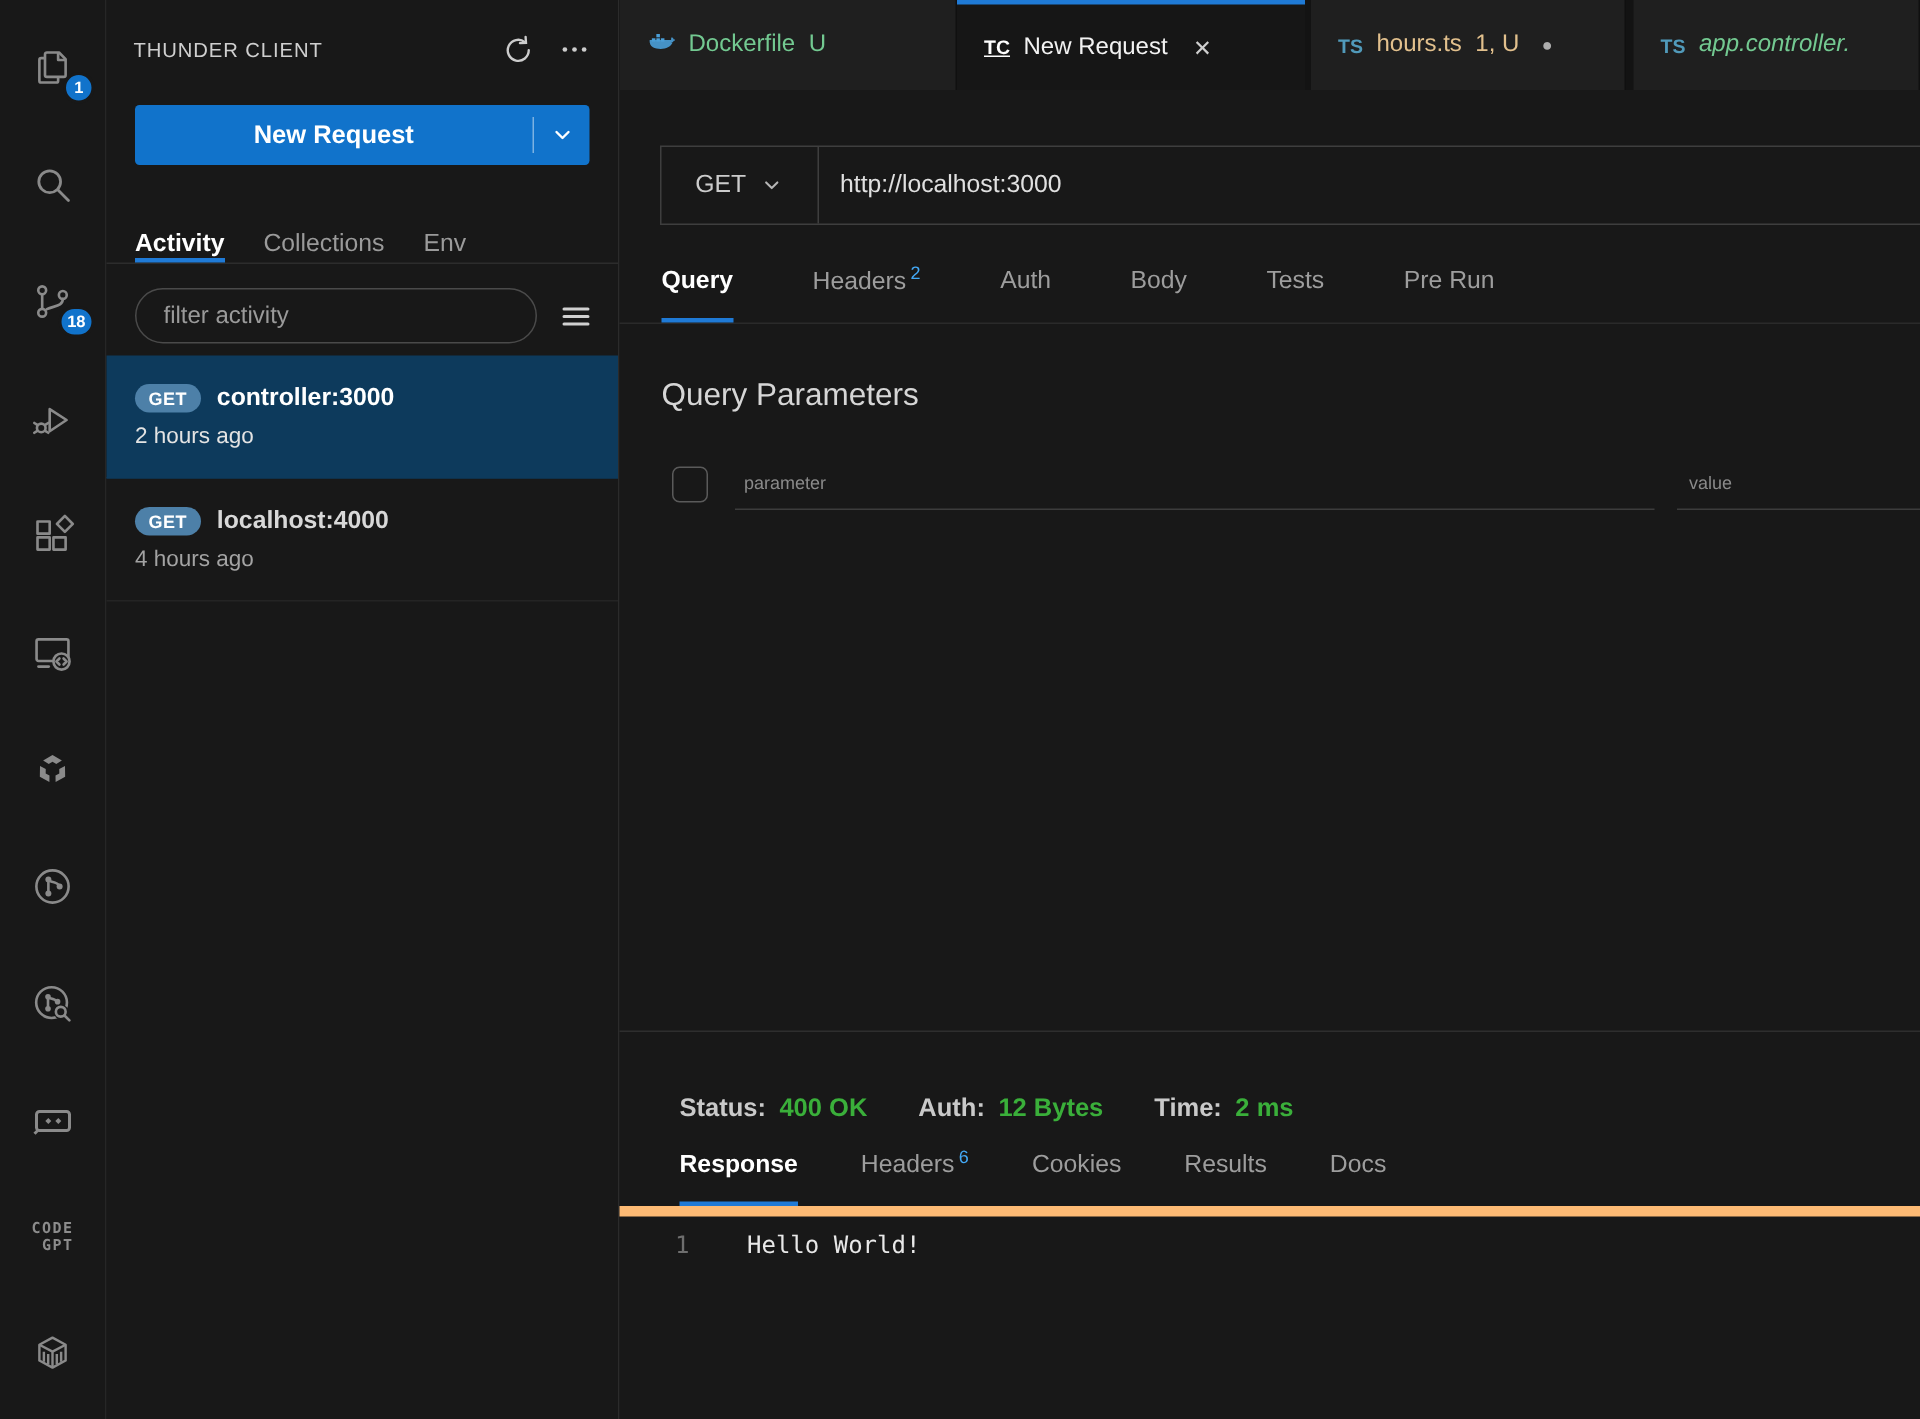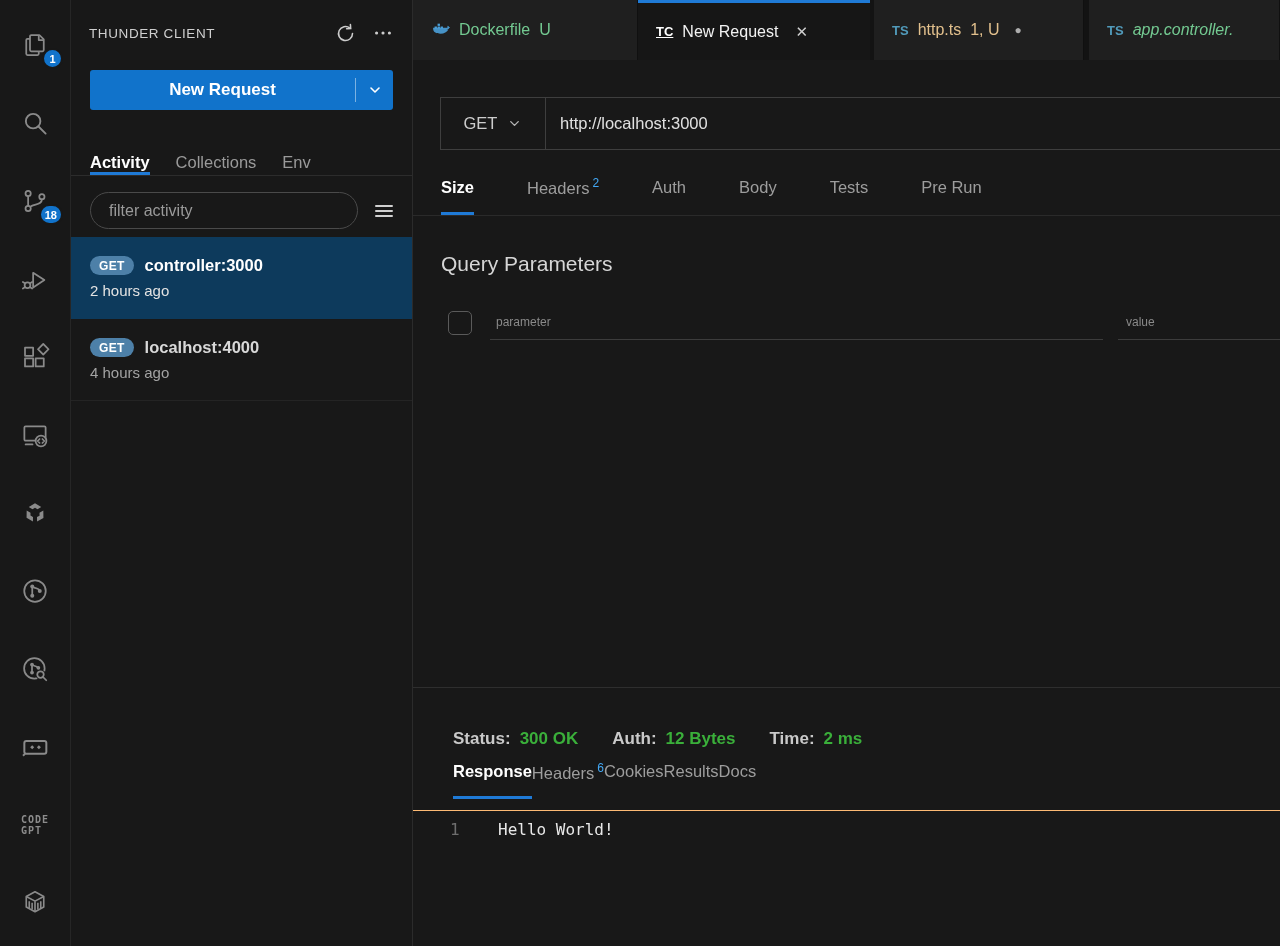--- a/index.html
+++ b/index.html
@@ -12,21 +12,21 @@
     background:#181818; border-right:1px solid #262626; display:flex; flex-direction:column;
     align-items:center; padding-top:6px; }
   .ab-item { position:relative; width:100%; height:78px; display:flex; align-items:center;
     justify-content:center; cursor:pointer; }
   .ab-item svg { display:block; }
   .ab-badge { position:absolute; right:7px; bottom:15px; min-width:21px; height:21px;
     border-radius:11px; background:#1173cb; color:#fff; font-size:11px; font-weight:700;
     display:flex; align-items:center; justify-content:center; padding:0 4px;
     border:2px solid #181818; }
   .codegpt-text { font-family:"DejaVu Sans Mono",monospace; font-size:10px; font-weight:700;
-    color:#8c8c8c; line-height:11px; letter-spacing:1px; text-align:left; }
+    color:#8c8c8c; line-height:11px; letter-spacing:1px; text-align:right; }
 
   
   .sidebar { position:absolute; left:71px; top:0; width:342px; height:946px;
     background:#181818; border-right:1px solid #2b2b2b; }
   .sb-header { height:66px; display:flex; align-items:center; padding:0 18px; }
   .sb-title { flex:1; font-size:13.5px; letter-spacing:.6px; color:#cfcfcf; }
   .sb-header-icons { display:flex; align-items:center; gap:16px; }
   .icon-btn { cursor:pointer; display:flex; align-items:center; }
   .new-request-btn { margin:4px 19px 0; height:40px; background:#1173cb; border-radius:3px;
     display:flex; align-items:stretch; cursor:pointer; color:#fff; }
@@ -101,22 +101,22 @@
   .qp-param { width:613px; margin-right:15px; padding:0 6px; }
   .qp-value { width:162px; padding:0 8px; border-right:none; }
 
   
   .response { position:absolute; left:0; right:0; top:687px; bottom:0; border-top:1px solid #2e2e2e; }
   .status-row { margin:41px 0 0 40px; display:flex; align-items:center; column-gap:34px;
     font-size:17px; }
   .stat-pair { display:flex; gap:9px; }
   .stat-label { color:#c9c9c9; font-weight:700; }
   .stat-value { color:#3aaf3a; font-weight:700; }
-  .resp-tabs { height:60px; display:flex; align-items:center; padding-left:40px;
-    border-bottom:1px solid #fdba74; margin-top:2px; }
+  .resp-tabs { height:60px; display:flex; align-items:flex-end; gap:42px; padding-left:40px;
+    border-bottom:7px solid #fdba74; margin-top:2px; }
   .code-row { margin-top:9px; display:flex; font-family:"DejaVu Sans Mono","Liberation Mono",monospace;
     font-size:16px; }
   .line-num { width:22px; margin-left:37px; color:#6e6e6e; text-align:left; }
   .code-text { margin-left:26px; color:#e8e8e8; }
 </style>
 </head>
 <body>
 
 <div class="app">
 
@@ -327,61 +327,61 @@
         <span class="lbl-green">Dockerfile</span>
         <span class="lbl-green">U</span>
       </div>
       <div class="etab t1 active">
         <span class="file-ic ic-tc">TC</span>
         <span class="lbl-active">New Request</span>
         <span class="tab-close">✕</span>
       </div>
       <div class="etab t2">
         <span class="file-ic ic-ts">TS</span>
-        <span class="lbl-gold">http.ts</span>
+        <span class="lbl-gold">hours.ts</span>
         <span class="lbl-gold">1, U</span>
         <span class="dirty-dot">●</span>
       </div>
       <div class="etab t3">
         <span class="file-ic ic-ts">TS</span>
         <span class="lbl-green italic">app.controller.</span>
       </div>
     </div>
 
     <div class="url-row">
       <div class="method-box">
         <span class="method-text">GET</span>
         <svg width="15" height="15" viewBox="0 0 24 24" fill="none" stroke="#b5b5b5" stroke-width="2.2" stroke-linecap="round" stroke-linejoin="round">
             <path d="M6 9l6 6 6-6"></path>
           </svg>
       </div>
       <div class="url-text">http://localhost:3000</div>
     </div>
 
     <div class="req-tabs">
-      <div class="rtab active">Size</div>
+      <div class="rtab active">Query</div>
       <div class="rtab"><span>Headers</span><span class="sup-badge">2</span></div>
       <div class="rtab">Auth</div>
       <div class="rtab">Body</div>
       <div class="rtab">Tests</div>
       <div class="rtab">Pre Run</div>
     </div>
 
     <div class="qp-title">Query Parameters</div>
     <div class="qp-row">
       <input type="checkbox" class="qp-check" style="">
       <input type="text" class="qp-input qp-param" placeholder="parameter" style="">
       <input type="text" class="qp-input qp-value" placeholder="value" style="">
     </div>
 
     <div class="response">
       <div class="status-row">
         <div class="stat-pair">
           <span class="stat-label">Status:</span>
-          <span class="stat-value">300 OK</span>
+          <span class="stat-value">400 OK</span>
         </div>
         <div class="stat-pair">
           <span class="stat-label">Auth:</span>
           <span class="stat-value">12 Bytes</span>
         </div>
         <div class="stat-pair">
           <span class="stat-label">Time:</span>
           <span class="stat-value">2 ms</span>
         </div>
       </div>

